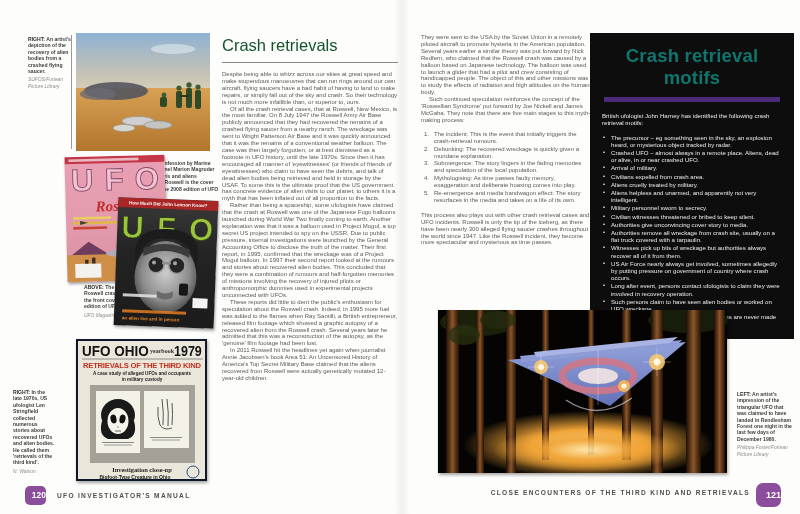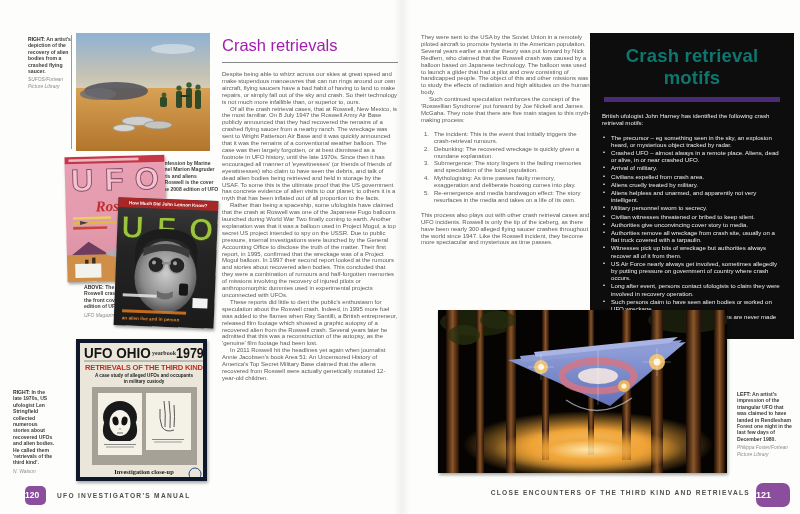--- a/index.html
+++ b/index.html
@@ -10,21 +10,21 @@
 
   
   .cap { position:absolute; font-size:5.1px; line-height:6.4px; font-weight:bold; color:#3d3d3d; }
   .cap .lbl { color:#2a2a2a; }
   .cap .credit { display:block; margin-top:3px; font-weight:normal; font-style:italic; color:#8d8d8d; font-size:4.9px; }
 
   .vrule { position:absolute; width:1px; background:#9a9a9a; }
 
   
   .article { position:absolute; left:222px; top:36px; width:176px; }
-  .article h1 { font-size:16.5px; font-weight:normal; color:#a21caf; letter-spacing:0; }
+  .article h1 { font-size:16.5px; font-weight:normal; color:#14532d; letter-spacing:0; }
   .article .headrule { height:1px; background:#888; margin:7px 0 8px 0; }
   .body-text p { font-size:6px; line-height:6.9px; color:#5a5a5a; text-align:left; }
   .body-text p + p { text-indent:8px; }
 
   
   .col2 { position:absolute; left:421px; top:34px; width:170px; }
   .col2 .gap { height:7px; }
   .col2 ol { list-style:none; counter-reset:n; margin:7px 0 0 0; }
   .col2 ol li { counter-increment:n; font-size:6px; line-height:6.9px; color:#5a5a5a;
                 padding-left:13px; position:relative; margin-bottom:1px; }
@@ -34,39 +34,39 @@
   .motifs { position:absolute; left:590px; top:33px; width:204px; background:#0d0d0d;
             padding:12px 12px 10px 12px; color:#ececec; }
   .motifs h2 { font-size:18.5px; font-weight:bold; color:#0f766e; text-align:center; letter-spacing:0.2px; }
   .motifs .boxrule { height:5px; margin:8px 2px 10px 2px; }
   .motifs .intro { font-size:6.1px; line-height:7.3px; margin-bottom:7px; }
   .motifs ul { list-style:none; }
   .motifs ul li { font-size:6.1px; line-height:7.2px; padding-left:9px; position:relative; margin-bottom:1px; }
   .motifs ul li::before { content:"•"; position:absolute; left:1px; font-size:6px; }
 
   
-  .pagenum { position:absolute; color:#fff; font-weight:bold; text-align:left; }
+  .pagenum { position:absolute; color:#fff; font-weight:bold; text-align:right; }
   .pn-left  { left:25px; top:486px; width:21px; height:19px; border-radius:5px; font-size:8.5px; line-height:19px; }
-  .pn-right { left:756px; top:483px; width:34px; height:24px; border-radius:7px; font-size:9px; line-height:24px; }
+  .pn-right { left:756px; top:483px; width:25px; height:24px; border-radius:7px; font-size:9px; line-height:24px; }
   .footer-title { position:absolute; font-size:6.6px; font-weight:bold; letter-spacing:1.3px; color:#4f4f4f; }
   .ft-left { left:57px; top:492px; }
   .ft-right { left:0; top:489px; width:750px; text-align:right; }
 
   
   .imgbox { position:absolute; overflow:hidden; }
   .shadowed { box-shadow:1px 2px 3px rgba(0,0,0,0.35); }
 
   
   .cover1 { left:66px; top:156px; width:100px; height:125px; transform:rotate(-1.5deg);
             background:linear-gradient(180deg,#e9a0b4 0%, #e29aac 55%, #d98fa2 100%); }
   
   .cover2 { left:116px; top:199px; width:100px; height:128px; transform:rotate(2.2deg);
             background:linear-gradient(180deg,#3a3a3a 0%, #242424 40%, #1b1b1b 100%); }
   
-  .yearbook { left:76px; top:339px; width:131px; height:142px; background:#eae6d9; border:4px solid #0f172a; }
+  .yearbook { left:76px; top:339px; width:131px; height:142px; background:#eae6d9; border:2px solid #0f172a; }
 
   .desert { left:76px; top:33px; width:134px; height:118px; }
   .forest { left:438px; top:310px; width:289px; height:163px; }
 </style>
 </head>
 <body>
 
 <div class="spread">
   <div class="gutter"></div>
 

